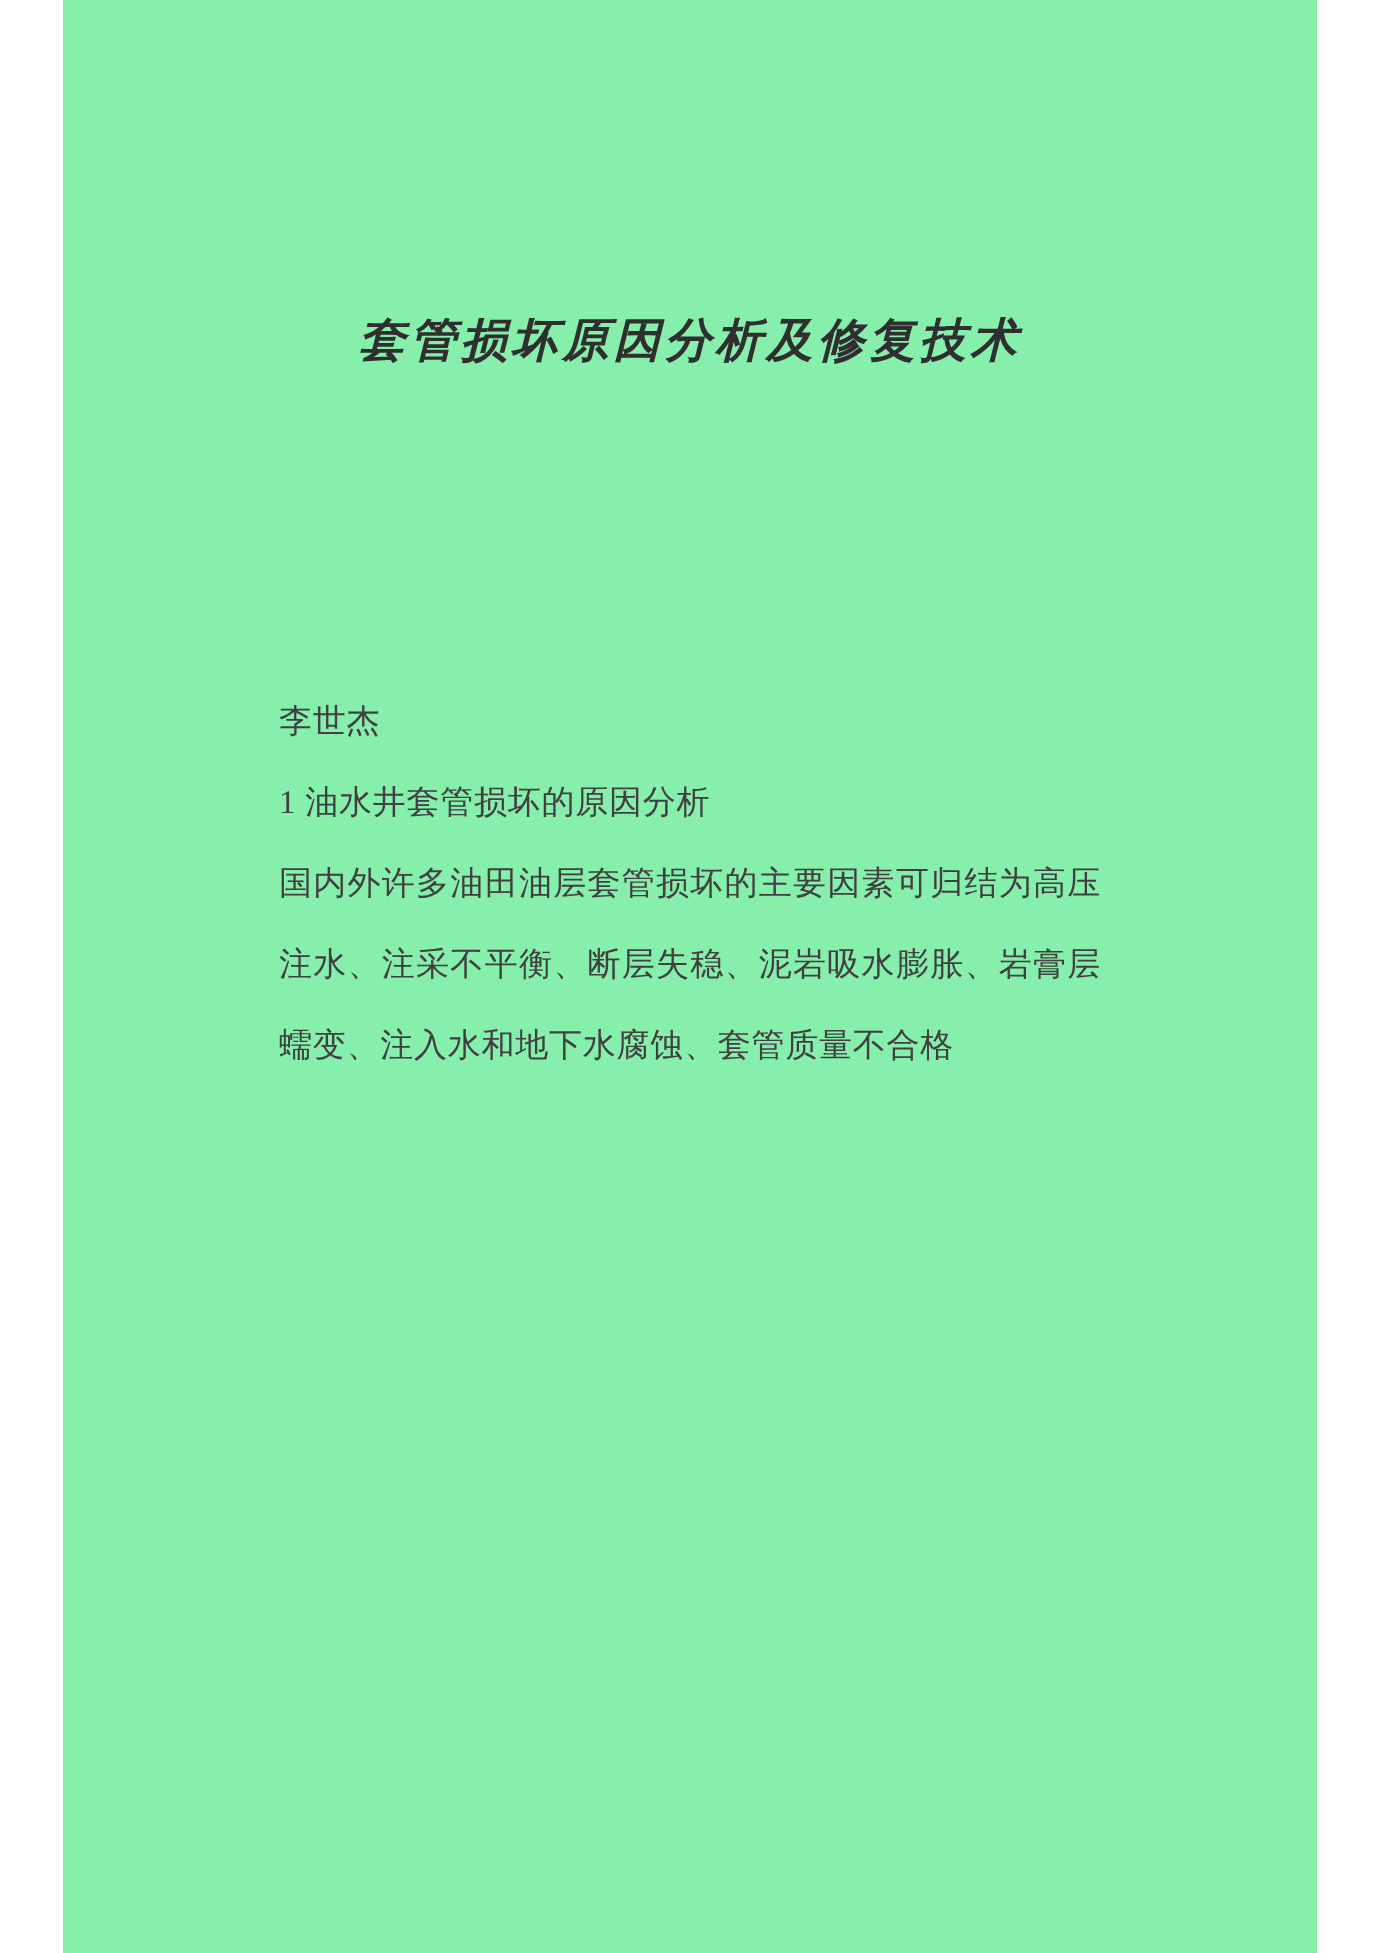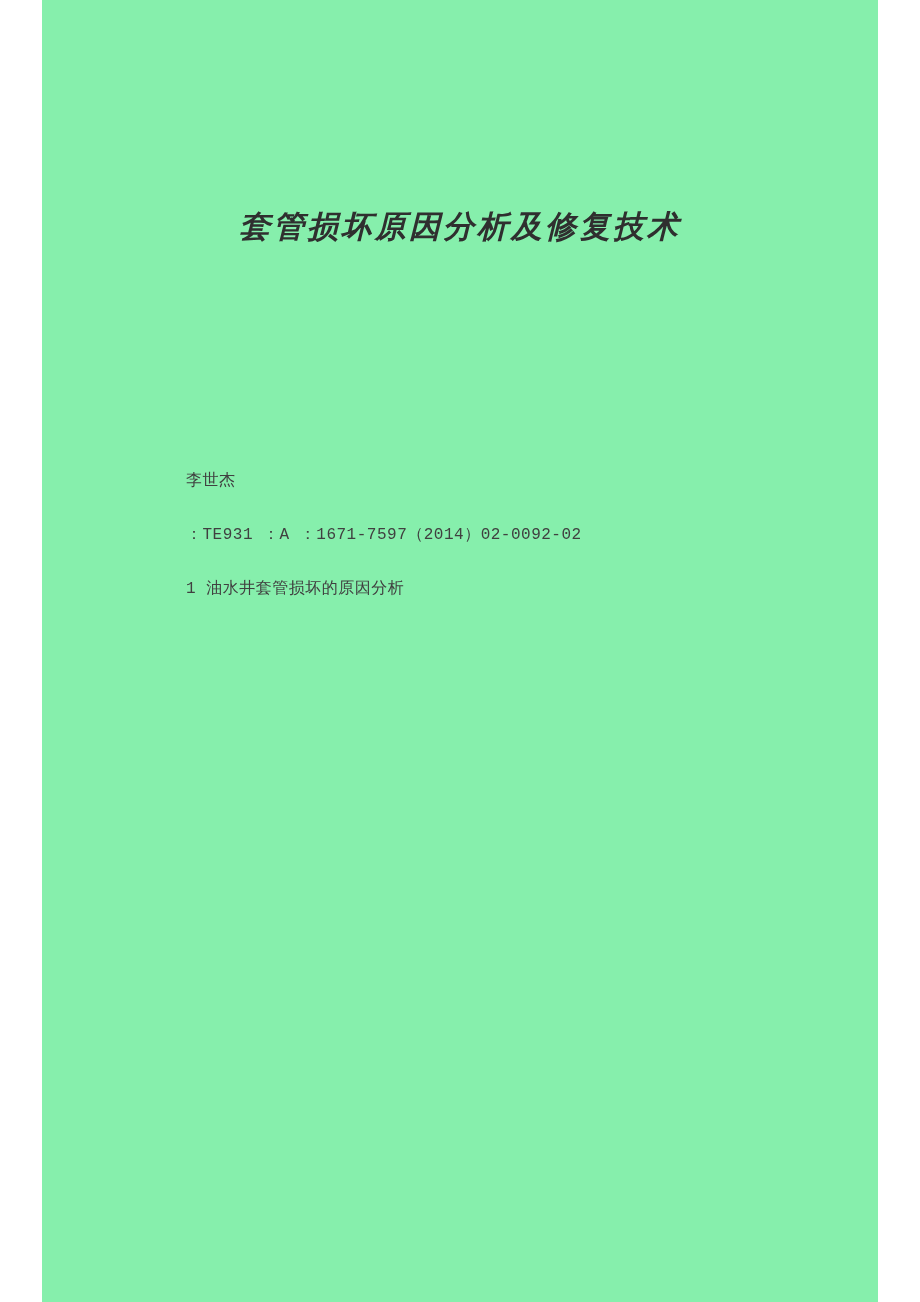--- a/index.html
+++ b/index.html
@@ -32,26 +32,25 @@
     text-align: center;
     letter-spacing: 3px;
     color: #2f2f2f;
   }
 
   .doc-content {
     margin-top: 205px;
   }
 
   .body-text {
-    font-size: 16px;
+    font-size: 22px;
     line-height: 54px;
     text-align: justify;
     letter-spacing: 0.5px;
     color: #404040;
-    font-family: Liberation Mono, monospace;
   }
 
   .author-line {
     text-align: left;
   }
 
   .section-heading {
     font-weight: normal;
   }
 </style>
@@ -62,21 +61,21 @@
   <div class="page-inner">
 
     <h1 class="doc-title">套管损坏原因分析及修复技术</h1>
 
     <div class="doc-content">
 
       <p class="body-text author-line">李世杰</p>
 
 
 
-      <p class="body-text">：TE931 ：A ：1671-7597（2014）02-0092-02</p>
 
 
       <p class="body-text section-heading">1  油水井套管损坏的原因分析</p>
 
+      <p class="body-text">国内外许多油田油层套管损坏的主要因素可归结为高压注水、注采不平衡、断层失稳、泥岩吸水膨胀、岩膏层蠕变、注入水和地下水腐蚀、套管质量不合格</p>
 
     </div>
   </div>
 </div>
 
 </body></html>

